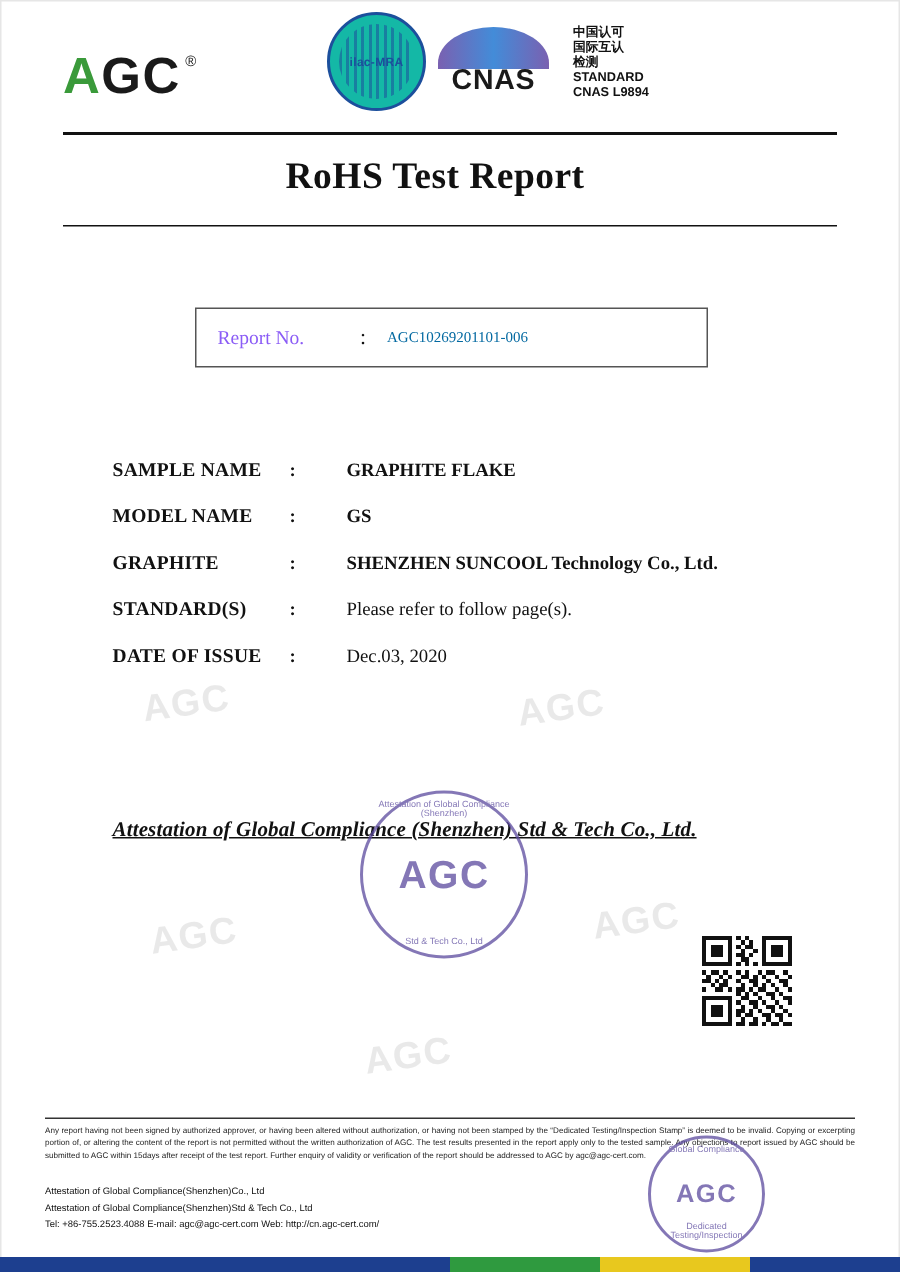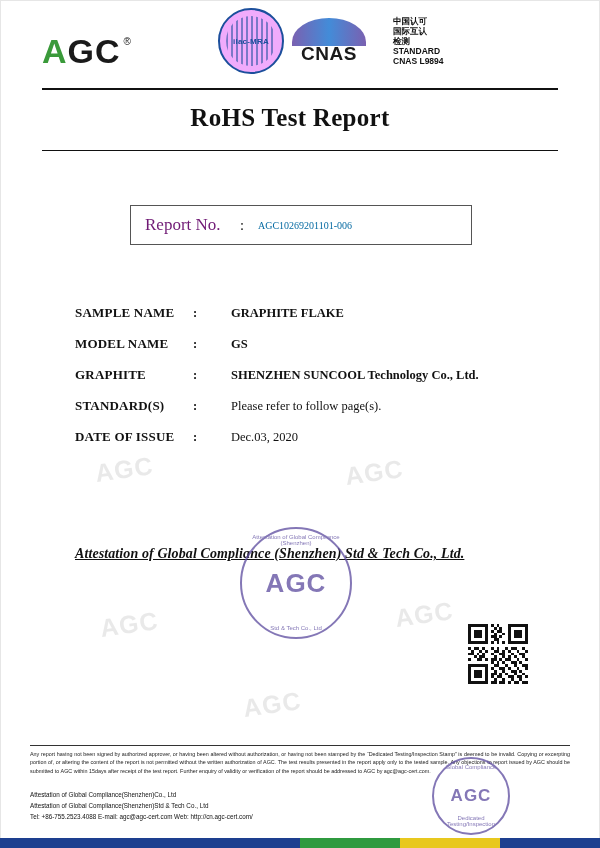--- a/index.html
+++ b/index.html
@@ -62,21 +62,21 @@
   }
   .ilac {
     width: 62px;
     height: 62px;
     border-radius: 50%;
     border: 2px solid #1c4f9c;
     display: flex;
     align-items: center;
     justify-content: center;
     position: relative;
-    background: #f0abfc;
+    background: #14b8a6;
   }
   .ilac-inner {
     font-family: "Liberation Sans", sans-serif;
     font-size: 8px;
     font-weight: bold;
     color: #1c4f9c;
     letter-spacing: 0.2px;
     text-align: center;
     z-index: 2;
   }
@@ -113,21 +113,21 @@
     color: #1a1a1a;
     letter-spacing: 0.5px;
     margin-top: -3px;
   }
   .cnas-right {
     font-family: "Liberation Sans", sans-serif;
     font-size: 8.5px;
     line-height: 1.18;
     color: #111;
     font-weight: bold;
-    margin-left: 19px;
+    margin-left: 8px;
   }
   .cnas-right .cn {
     font-size: 8.5px;
   }
 
   .header-rule {
     position: absolute;
     left: 42px;
     top: 88px;
     width: 516px;
@@ -162,22 +162,22 @@
     left: 130px;
     top: 205px;
     width: 340px;
     height: 38px;
     border: 1px solid #555;
     display: flex;
     align-items: center;
   }
   .reportno-label {
     margin-left: 14px;
-    font-size: 17px;
-    color: #701a75;
+    font-size: 13px;
+    color: #8b5cf6;
     width: 95px;
   }
   .reportno-colon {
     font-size: 14.5px;
     color: #111;
     width: 18px;
   }
   .reportno-value {
     font-size: 10px;
     color: #0369a1;

